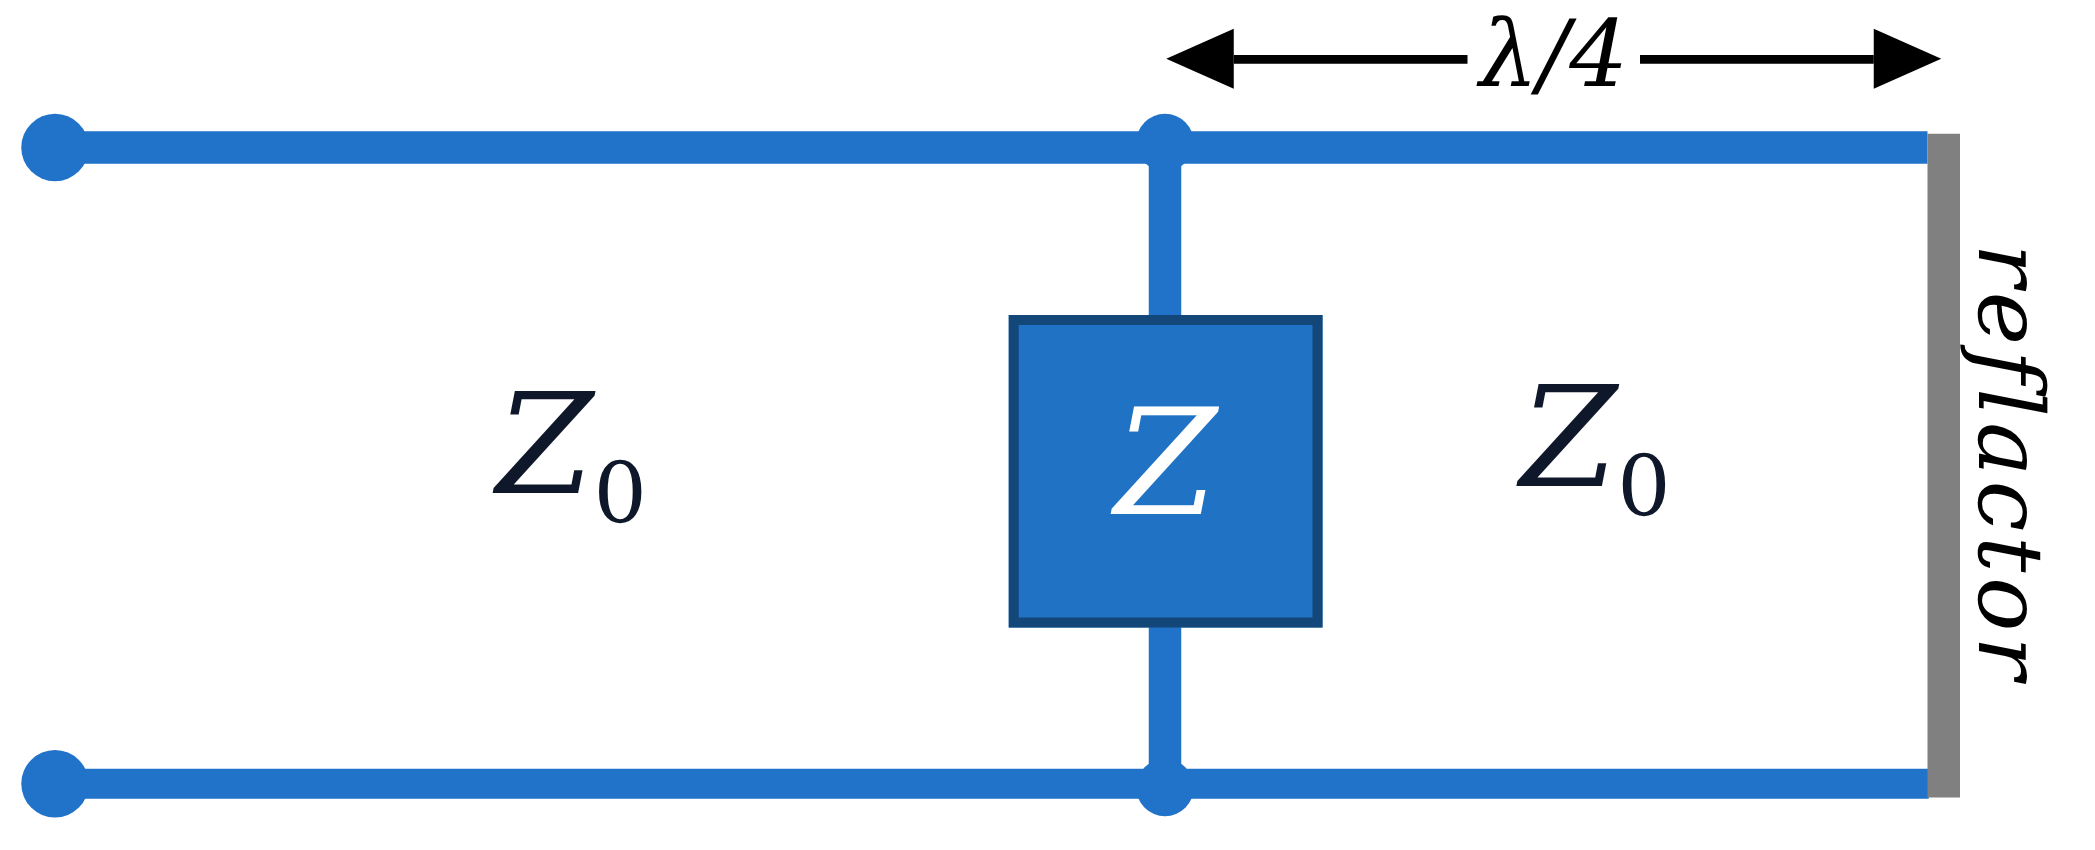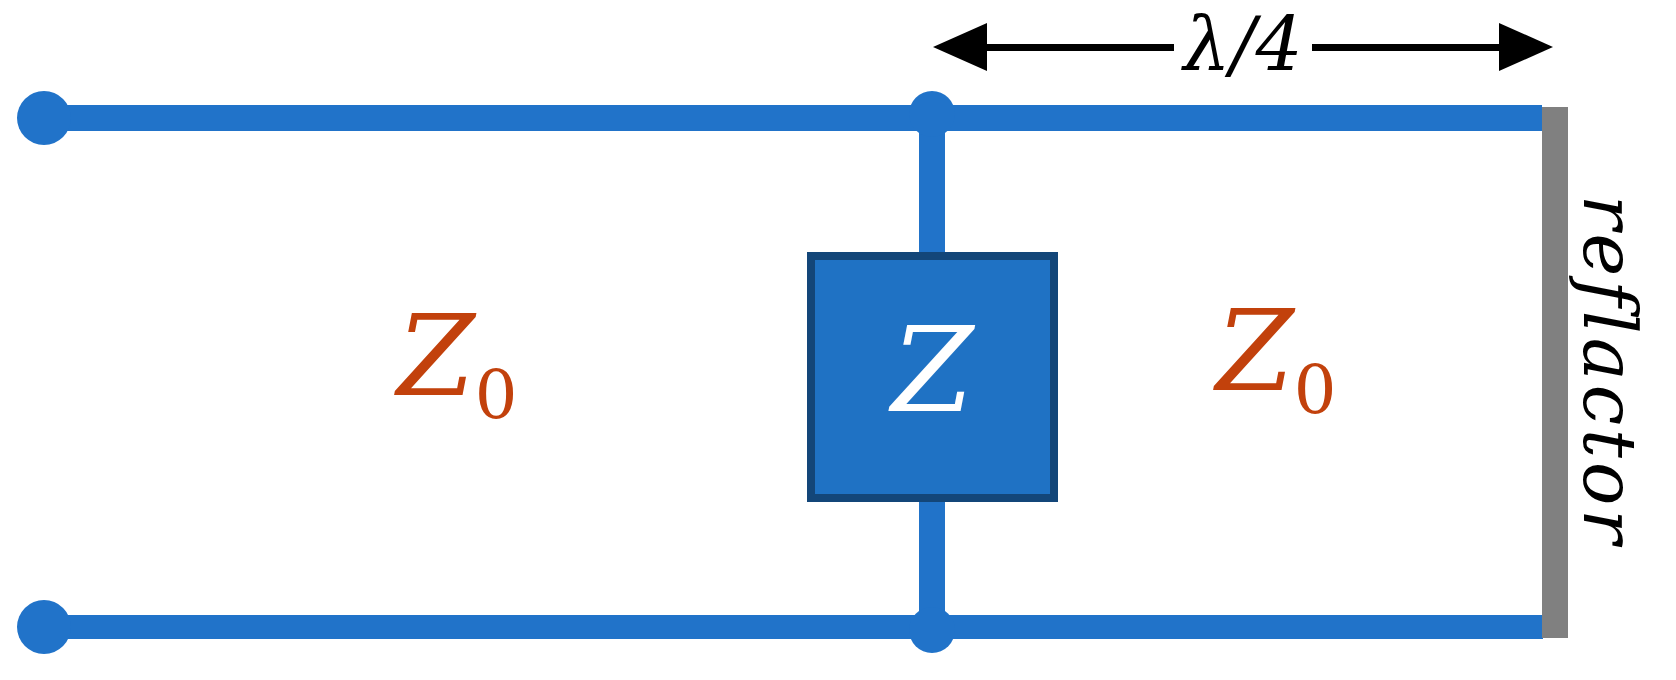--- a/index.html
+++ b/index.html
@@ -59,21 +59,21 @@
     color: #ffffff;
     font-style: italic;
     font-size: 118px;
     line-height: 1;
     padding-bottom: 14px;
   }
 
   
   .z0-label {
     position: absolute;
-    color: #c2410c;
+    color: #0f172a;
     font-style: italic;
     font-size: 112px;
     line-height: 1;
     white-space: nowrap;
   }
   .z0-left  { left: 397px;  top: 300px; }
   .z0-right { left: 1216px; top: 295px; }
   .z0-label sub {
     font-size: 0.6em;
     font-style: normal;

